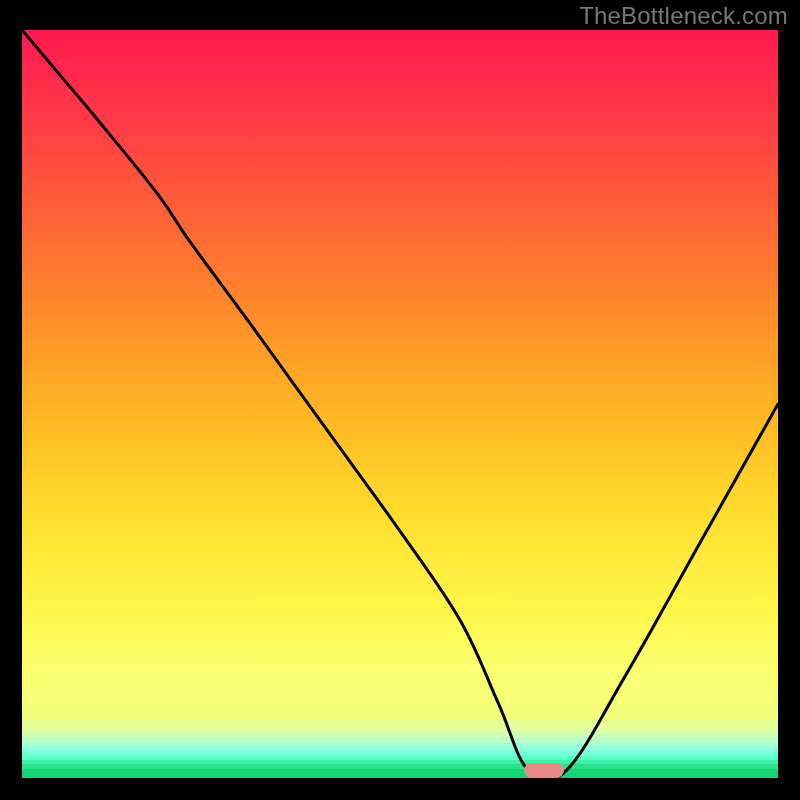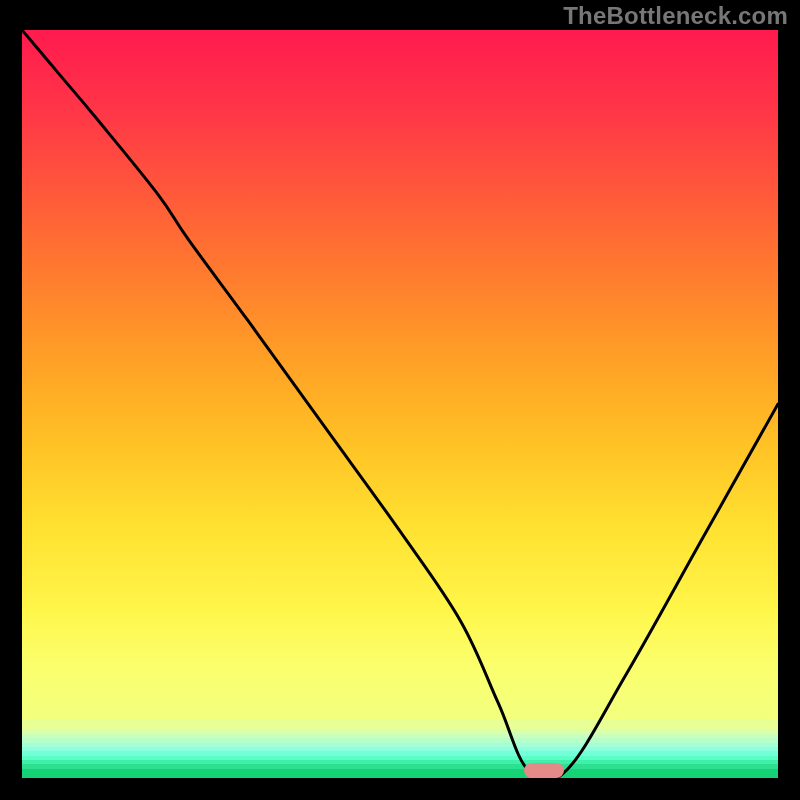--- a/index.html
+++ b/index.html
@@ -16,21 +16,21 @@
     width: 800px;
     height: 800px;
     background: #000;
   }
   .watermark {
     position: absolute;
     top: 2px;
     right: 12px;
     color: #777;
     font-size: 24px;
-    font-weight: 700;
+    font-weight: 400;
     letter-spacing: 0.2px;
     z-index: 50;
   }
   .plot-outer {
     position: absolute;
     left: 22px;
     top: 30px;
     width: 756px;
     height: 748px;
     background: #000;

